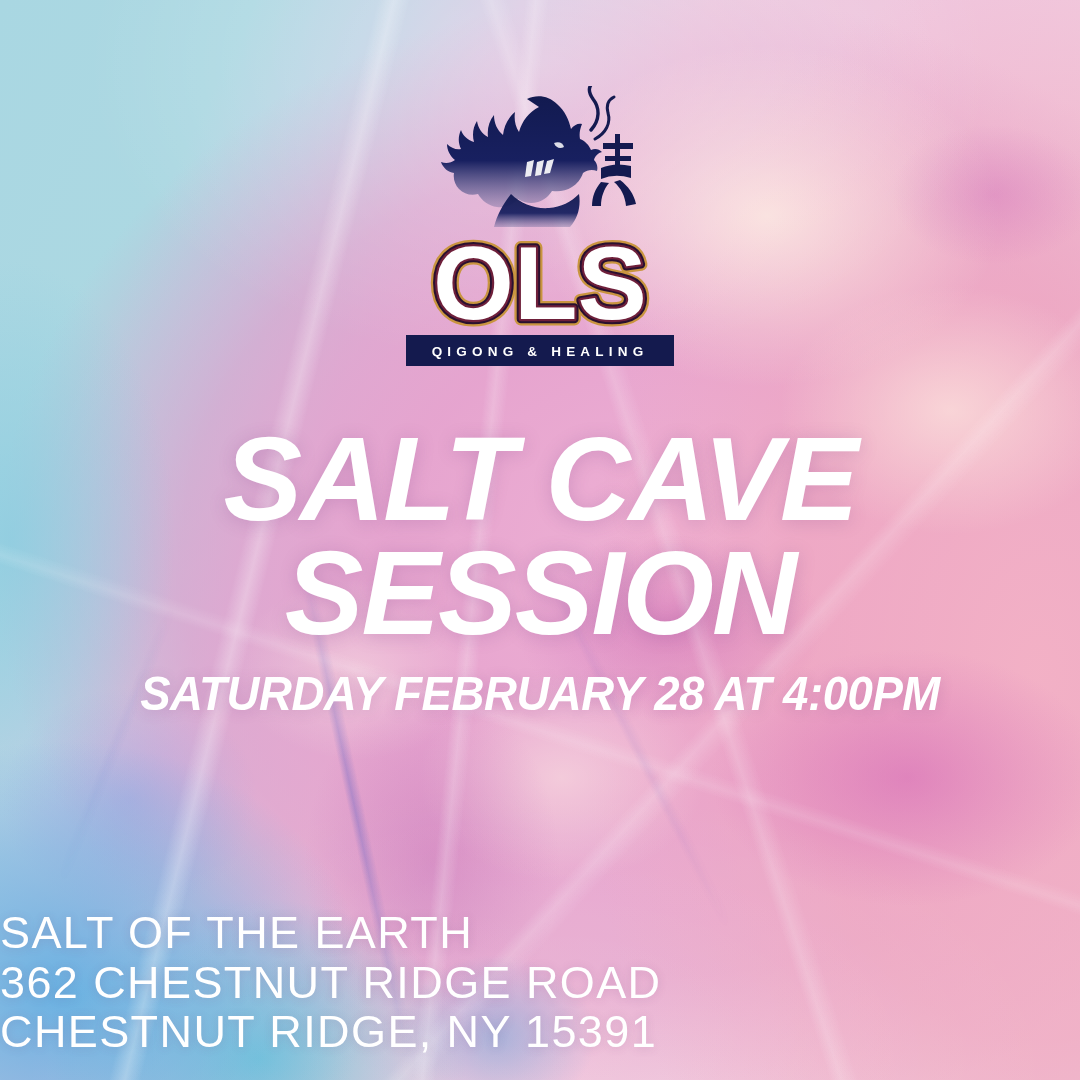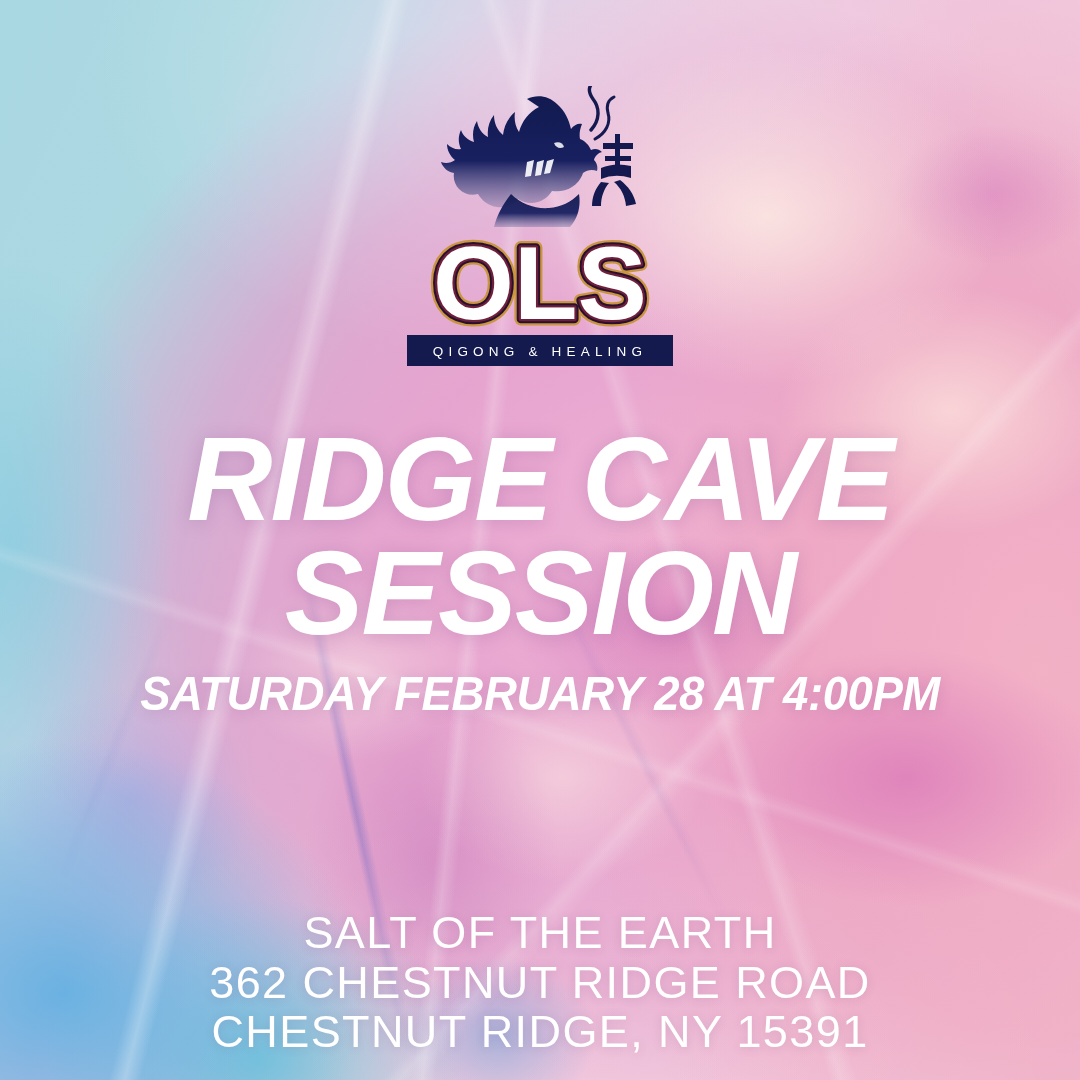--- a/index.html
+++ b/index.html
@@ -111,21 +111,21 @@
   .logo-dragon{width:250px;height:155px;display:block;}
   .logo-word{margin-top:-6px;height:104px;display:block;}
   .logo-banner{
     margin-top:-4px;
     background:#141a4e;
     padding:7px 26px 6px;
     min-width:222px;
     text-align:center;
   }
   .logo-banner span{
-    color:#ffffff;font-size:13.5px;font-weight:400;
+    color:#ffffff;font-size:13.5px;font-weight:700;
     letter-spacing:5.2px;line-height:1;display:inline-block;
   }
 
   
   .headline{
     position:absolute;top:404px;left:0;right:0;text-align:center;
     color:#ffffff;
     font-weight:700;font-style:italic;
     line-height:0.93;
     letter-spacing:-2px;
@@ -139,21 +139,21 @@
     position:absolute;top:665px;left:0;right:0;text-align:center;
     color:#ffffff;
     font-size:49px;font-weight:700;font-style:italic;
     letter-spacing:-0.5px;
     transform:scaleX(0.93);
     text-shadow:0 2px 14px rgba(120,60,130,0.20);
   }
 
   
   .footer{
-    position:absolute;top:908px;left:0;right:0;text-align:center;
+    position:absolute;top:908px;left:0;right:0;
     color:#ffffff;
     font-weight:300;
     font-size:45px;
     line-height:1.10;
     letter-spacing:1.4px;
     text-shadow:0 1px 10px rgba(110,60,120,0.18);
   }
   .footer span{display:block;}
 </style>
 </head>
@@ -258,21 +258,21 @@
 
         <text class="olsTxt" x="150" y="84" text-anchor="middle" fill="#ffffff">OLS</text>
       </svg>
 
       <div class="logo-banner">
         <span>QIGONG &amp; HEALING</span>
       </div>
     </div>
 
     <h1 class="headline">
-      <span class="l1">RIDGE CAVE</span>
+      <span class="l1">SALT CAVE</span>
       <span class="l2">SESSION</span>
     </h1>
 
     <div class="subtitle">SATURDAY FEBRUARY 28 AT 4:00PM</div>
 
     <div class="footer">
       <span>SALT OF THE EARTH</span>
       <span>362 CHESTNUT RIDGE ROAD</span>
       <span>CHESTNUT RIDGE, NY 15391</span>
     </div>

